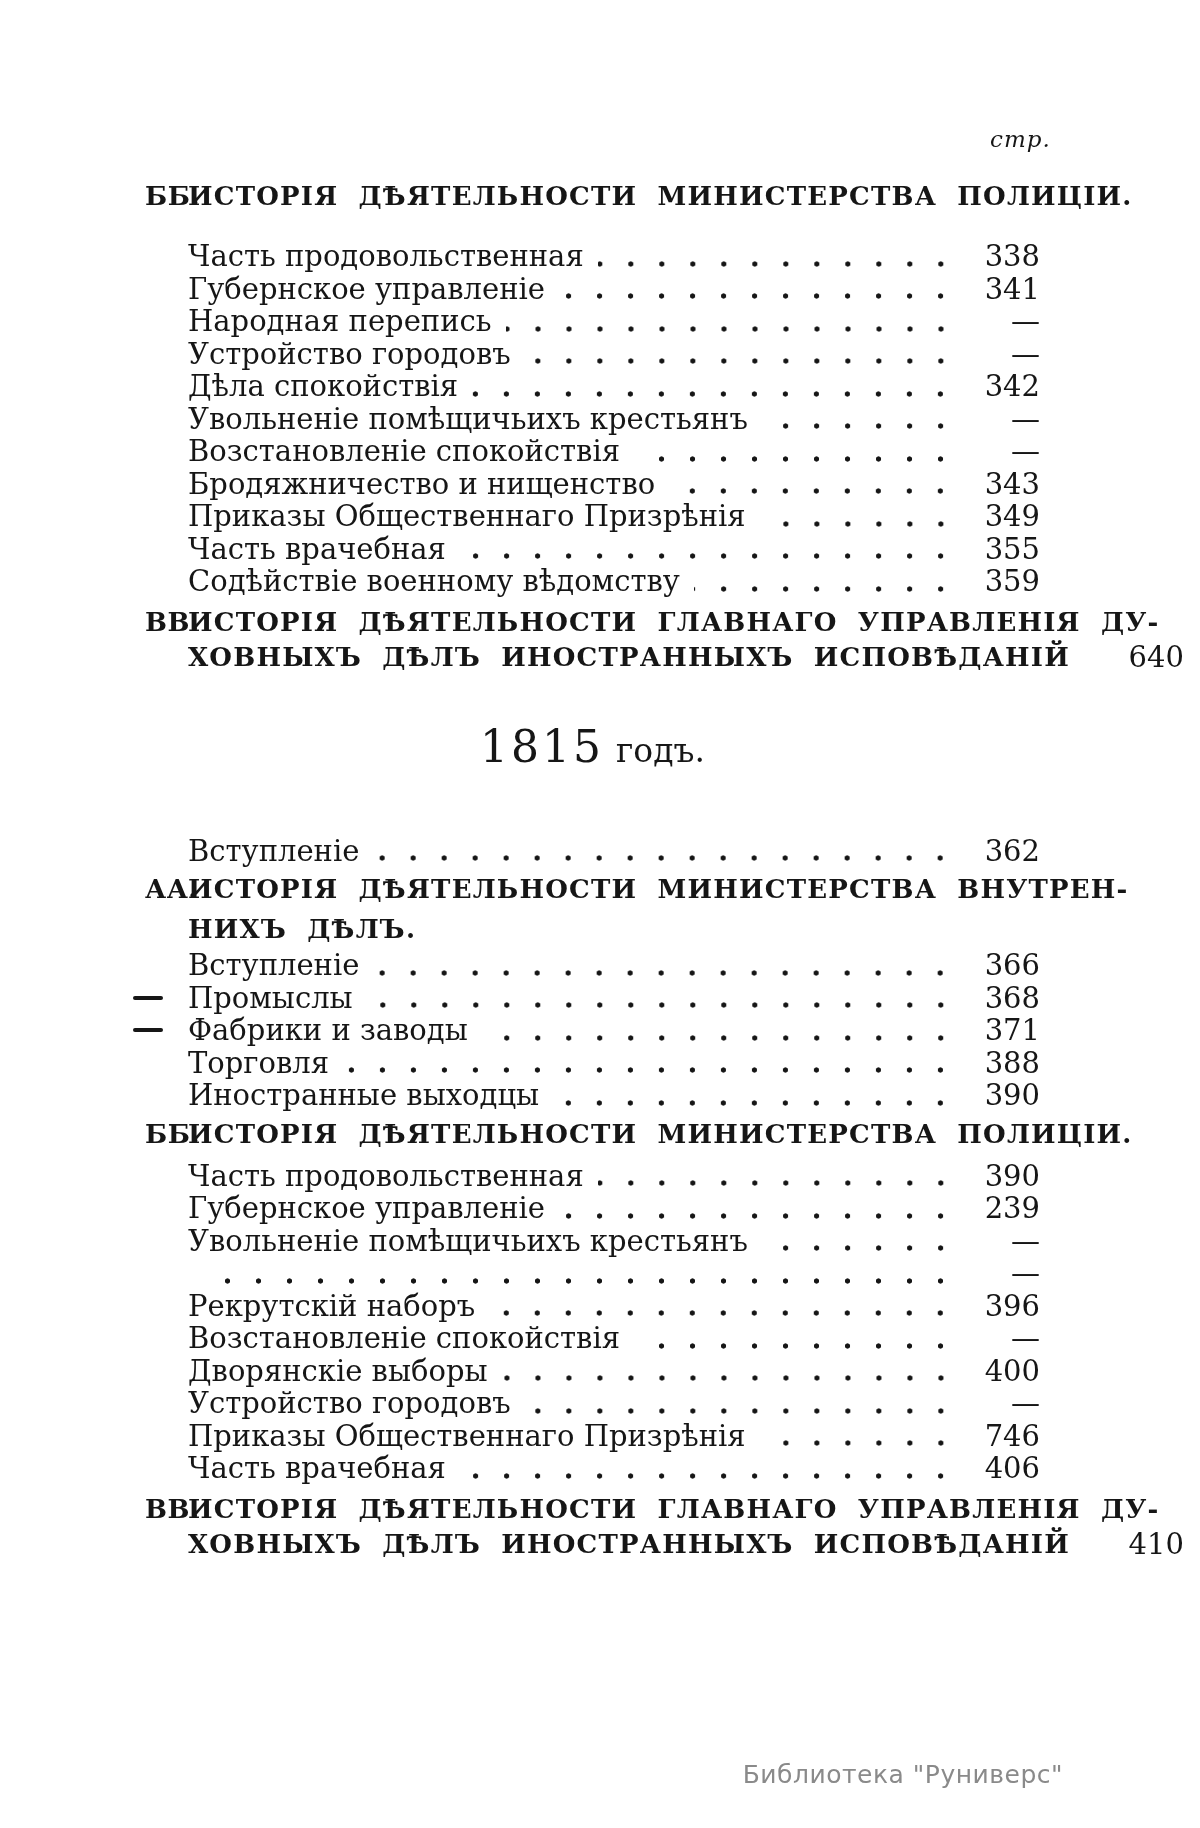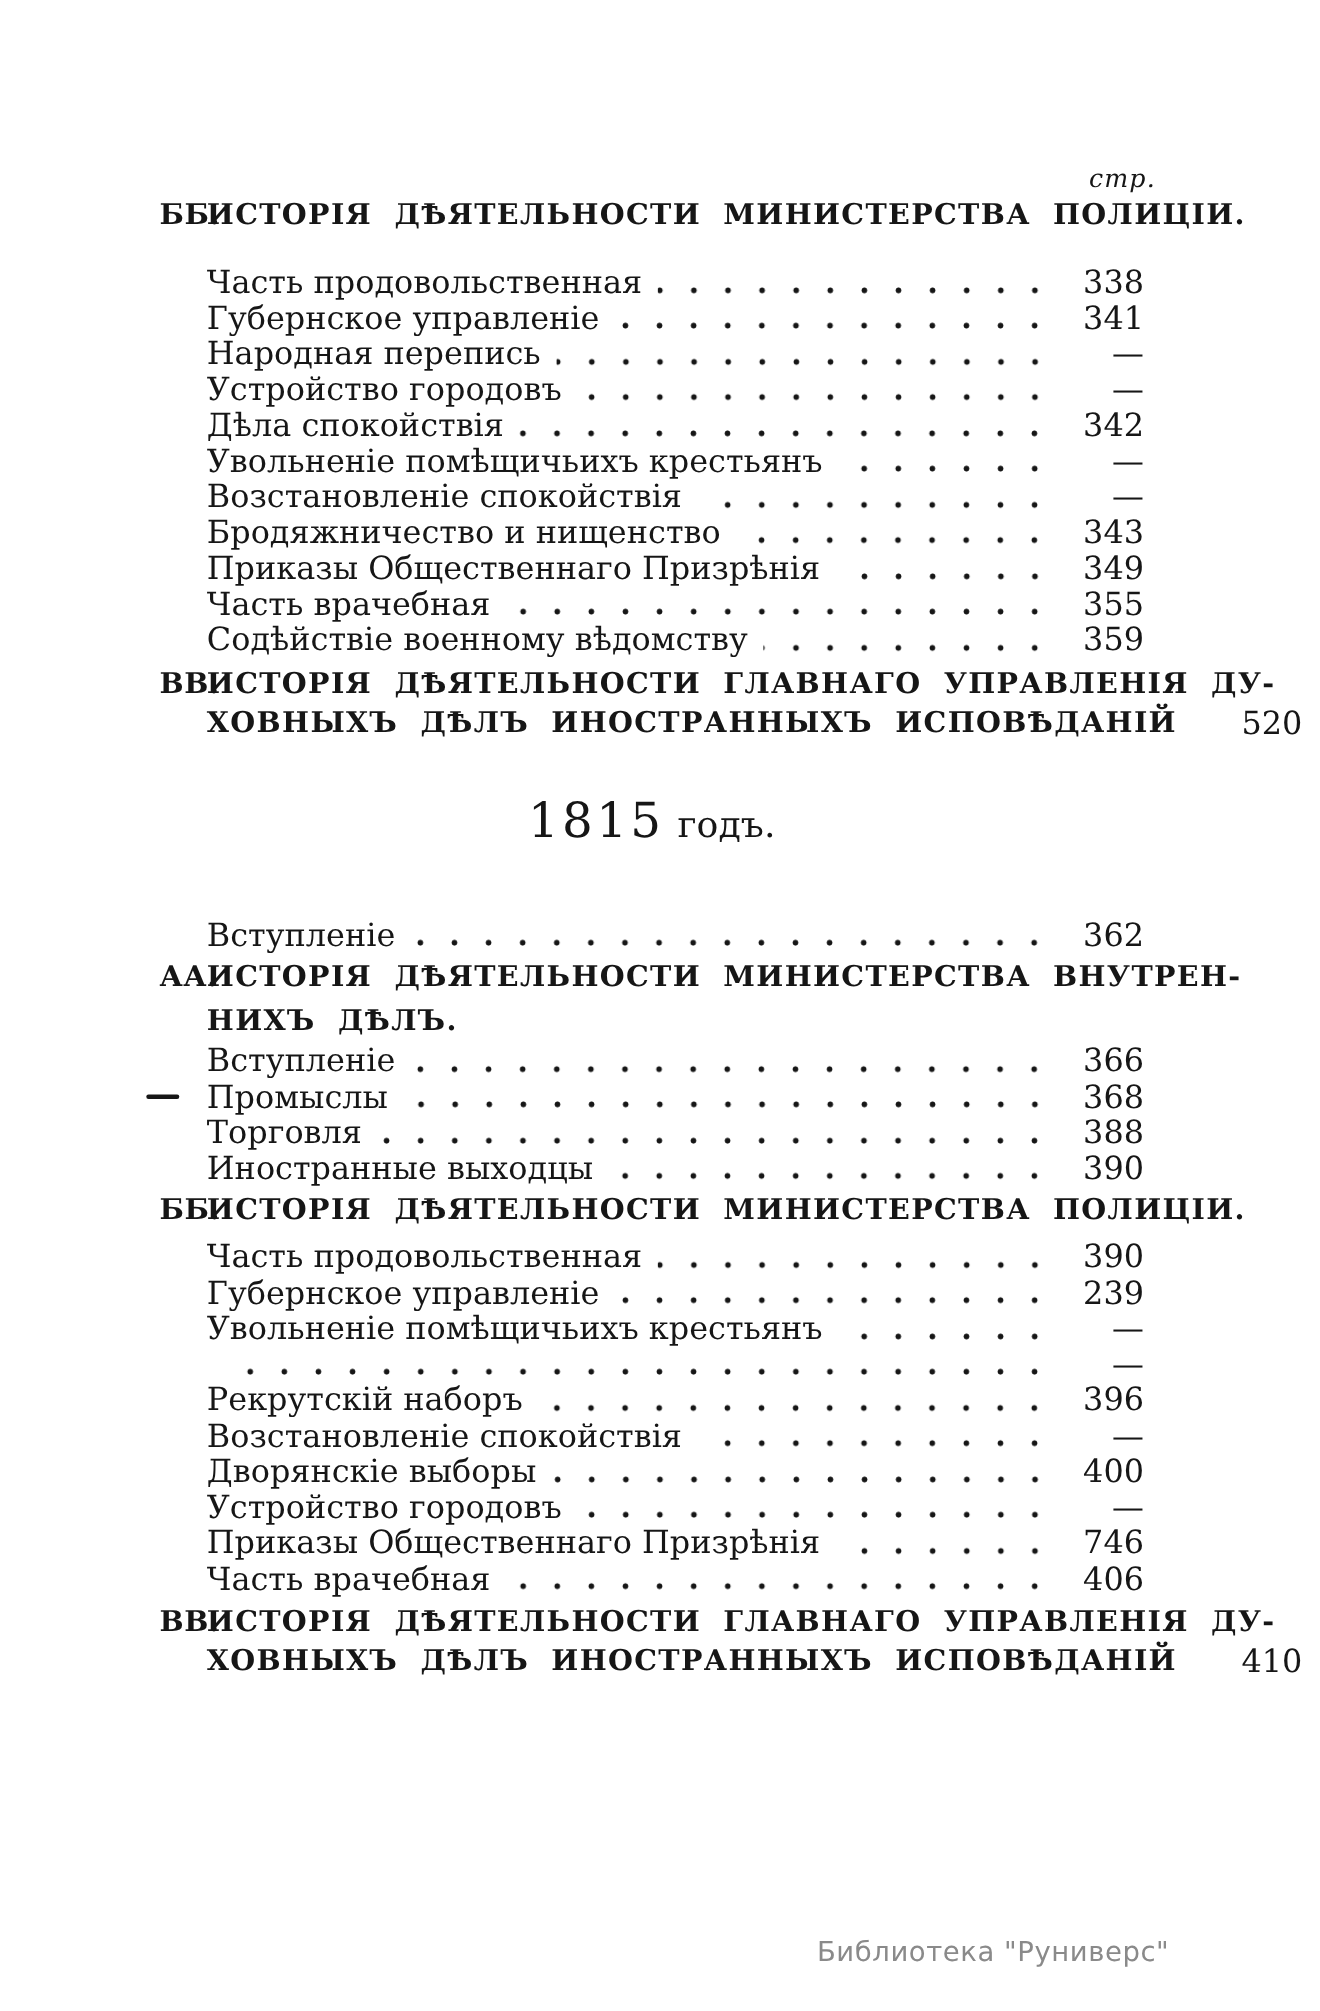--- a/index.html
+++ b/index.html
@@ -2,21 +2,21 @@
 <html><head>
 <meta charset="utf-8">
 <style>
   html,body{margin:0;padding:0;}
   body{
     width:1200px;height:1828px;position:relative;overflow:hidden;
     background:#ffffff;color:#161616;
     font-family:"DejaVu Serif","Liberation Serif",serif;
   }
   .corner-label{
-    position:absolute;top:150px;left:990px;
+    position:absolute;top:126px;left:990px;
     font-style:italic;font-size:23px;letter-spacing:1px;
   }
   .content{position:absolute;left:145px;top:180px;width:940px;}
 
   
   .sec-head{
     display:flex;font-weight:bold;font-size:26px;letter-spacing:1.2px;
     word-spacing:10px;line-height:33px;white-space:nowrap;
   }
   .sec-prefix{flex:none;width:43px;letter-spacing:0.5px;word-spacing:0;}
@@ -148,21 +148,21 @@
     </div>
 
   <div class="vv-block">
     <div class="sec-head">
       <span class="sec-prefix">ВВ.</span>
       <span>ИСТОРІЯ ДѢЯТЕЛЬНОСТИ ГЛАВНАГО УПРАВЛЕНІЯ ДУ-</span>
     </div>
     <div class="sec-line2-row">
       <span>ХОВНЫХЪ ДѢЛЪ ИНОСТРАННЫХЪ ИСПОВѢДАНІЙ</span>
       <span class="leader sparse"></span>
-      <span class="toc-num">520</span>
+      <span class="toc-num">640</span>
     </div>
   </div>
 
   <div class="year-head">
     <span class="year-num">1815</span><span class="year-word">годъ.</span>
   </div>
 
   <div class="entries intro-wrap">
     <div class="toc-row">
       <span class="toc-label">Вступленіе</span>
@@ -187,20 +187,26 @@
         <span class="leader"></span>
         <span class="toc-num">366</span>
       </div>
       <div class="toc-row">
         <span class="margin-mark"></span>
         <span class="toc-label">Промыслы</span>
         <span class="leader"></span>
         <span class="toc-num">368</span>
       </div>
       <div class="toc-row">
+        <span class="margin-mark"></span>
+        <span class="toc-label">Фабрики и заводы</span>
+        <span class="leader"></span>
+        <span class="toc-num">371</span>
+      </div>
+      <div class="toc-row">
 
         <span class="toc-label">Торговля</span>
         <span class="leader"></span>
         <span class="toc-num">388</span>
       </div>
       <div class="toc-row">
 
         <span class="toc-label">Иностранные выходцы</span>
         <span class="leader"></span>
         <span class="toc-num">390</span>

